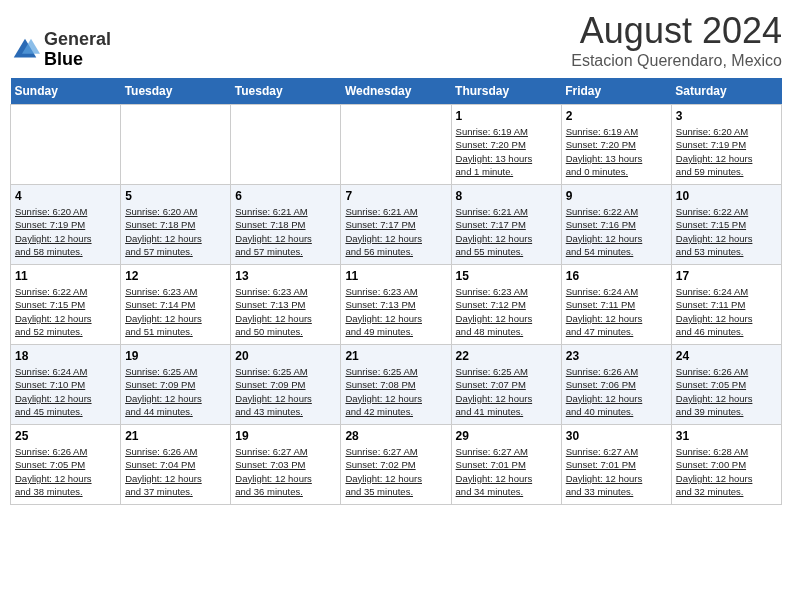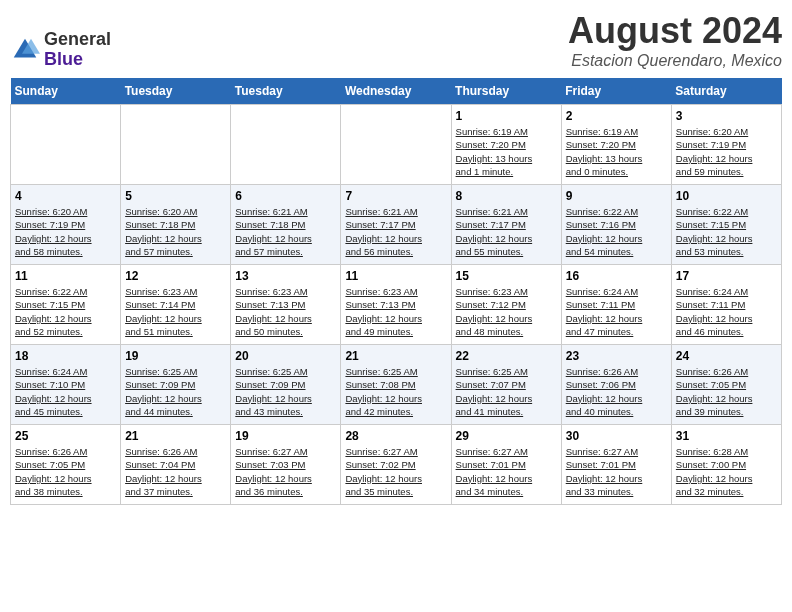--- a/index.html
+++ b/index.html
@@ -27,38 +27,37 @@
       line-height: 1.1;
     }
     .logo-general {
       font-size: 18px;
       font-weight: bold;
       color: #333;
     }
     .logo-blue {
       font-size: 18px;
       font-weight: bold;
-      color: #4c1d95;
+      color: #000000;
     }
     .logo-icon {
       width: 30px;
       height: 30px;
     }
     .title-area {
       text-align: right;
     }
     .main-title {
       font-size: 36px;
-      font-weight: bold;
+      font-weight: normal;
       color: #333;
     }
     .subtitle {
       font-size: 16px;
       color: #555;
-      font-style: italic;
     }
     table {
       width: 100%;
       border-collapse: collapse;
       font-size: 11px;
     }
     th {
       background-color: #2a6ab5;
       color: white;
       padding: 6px 4px;

